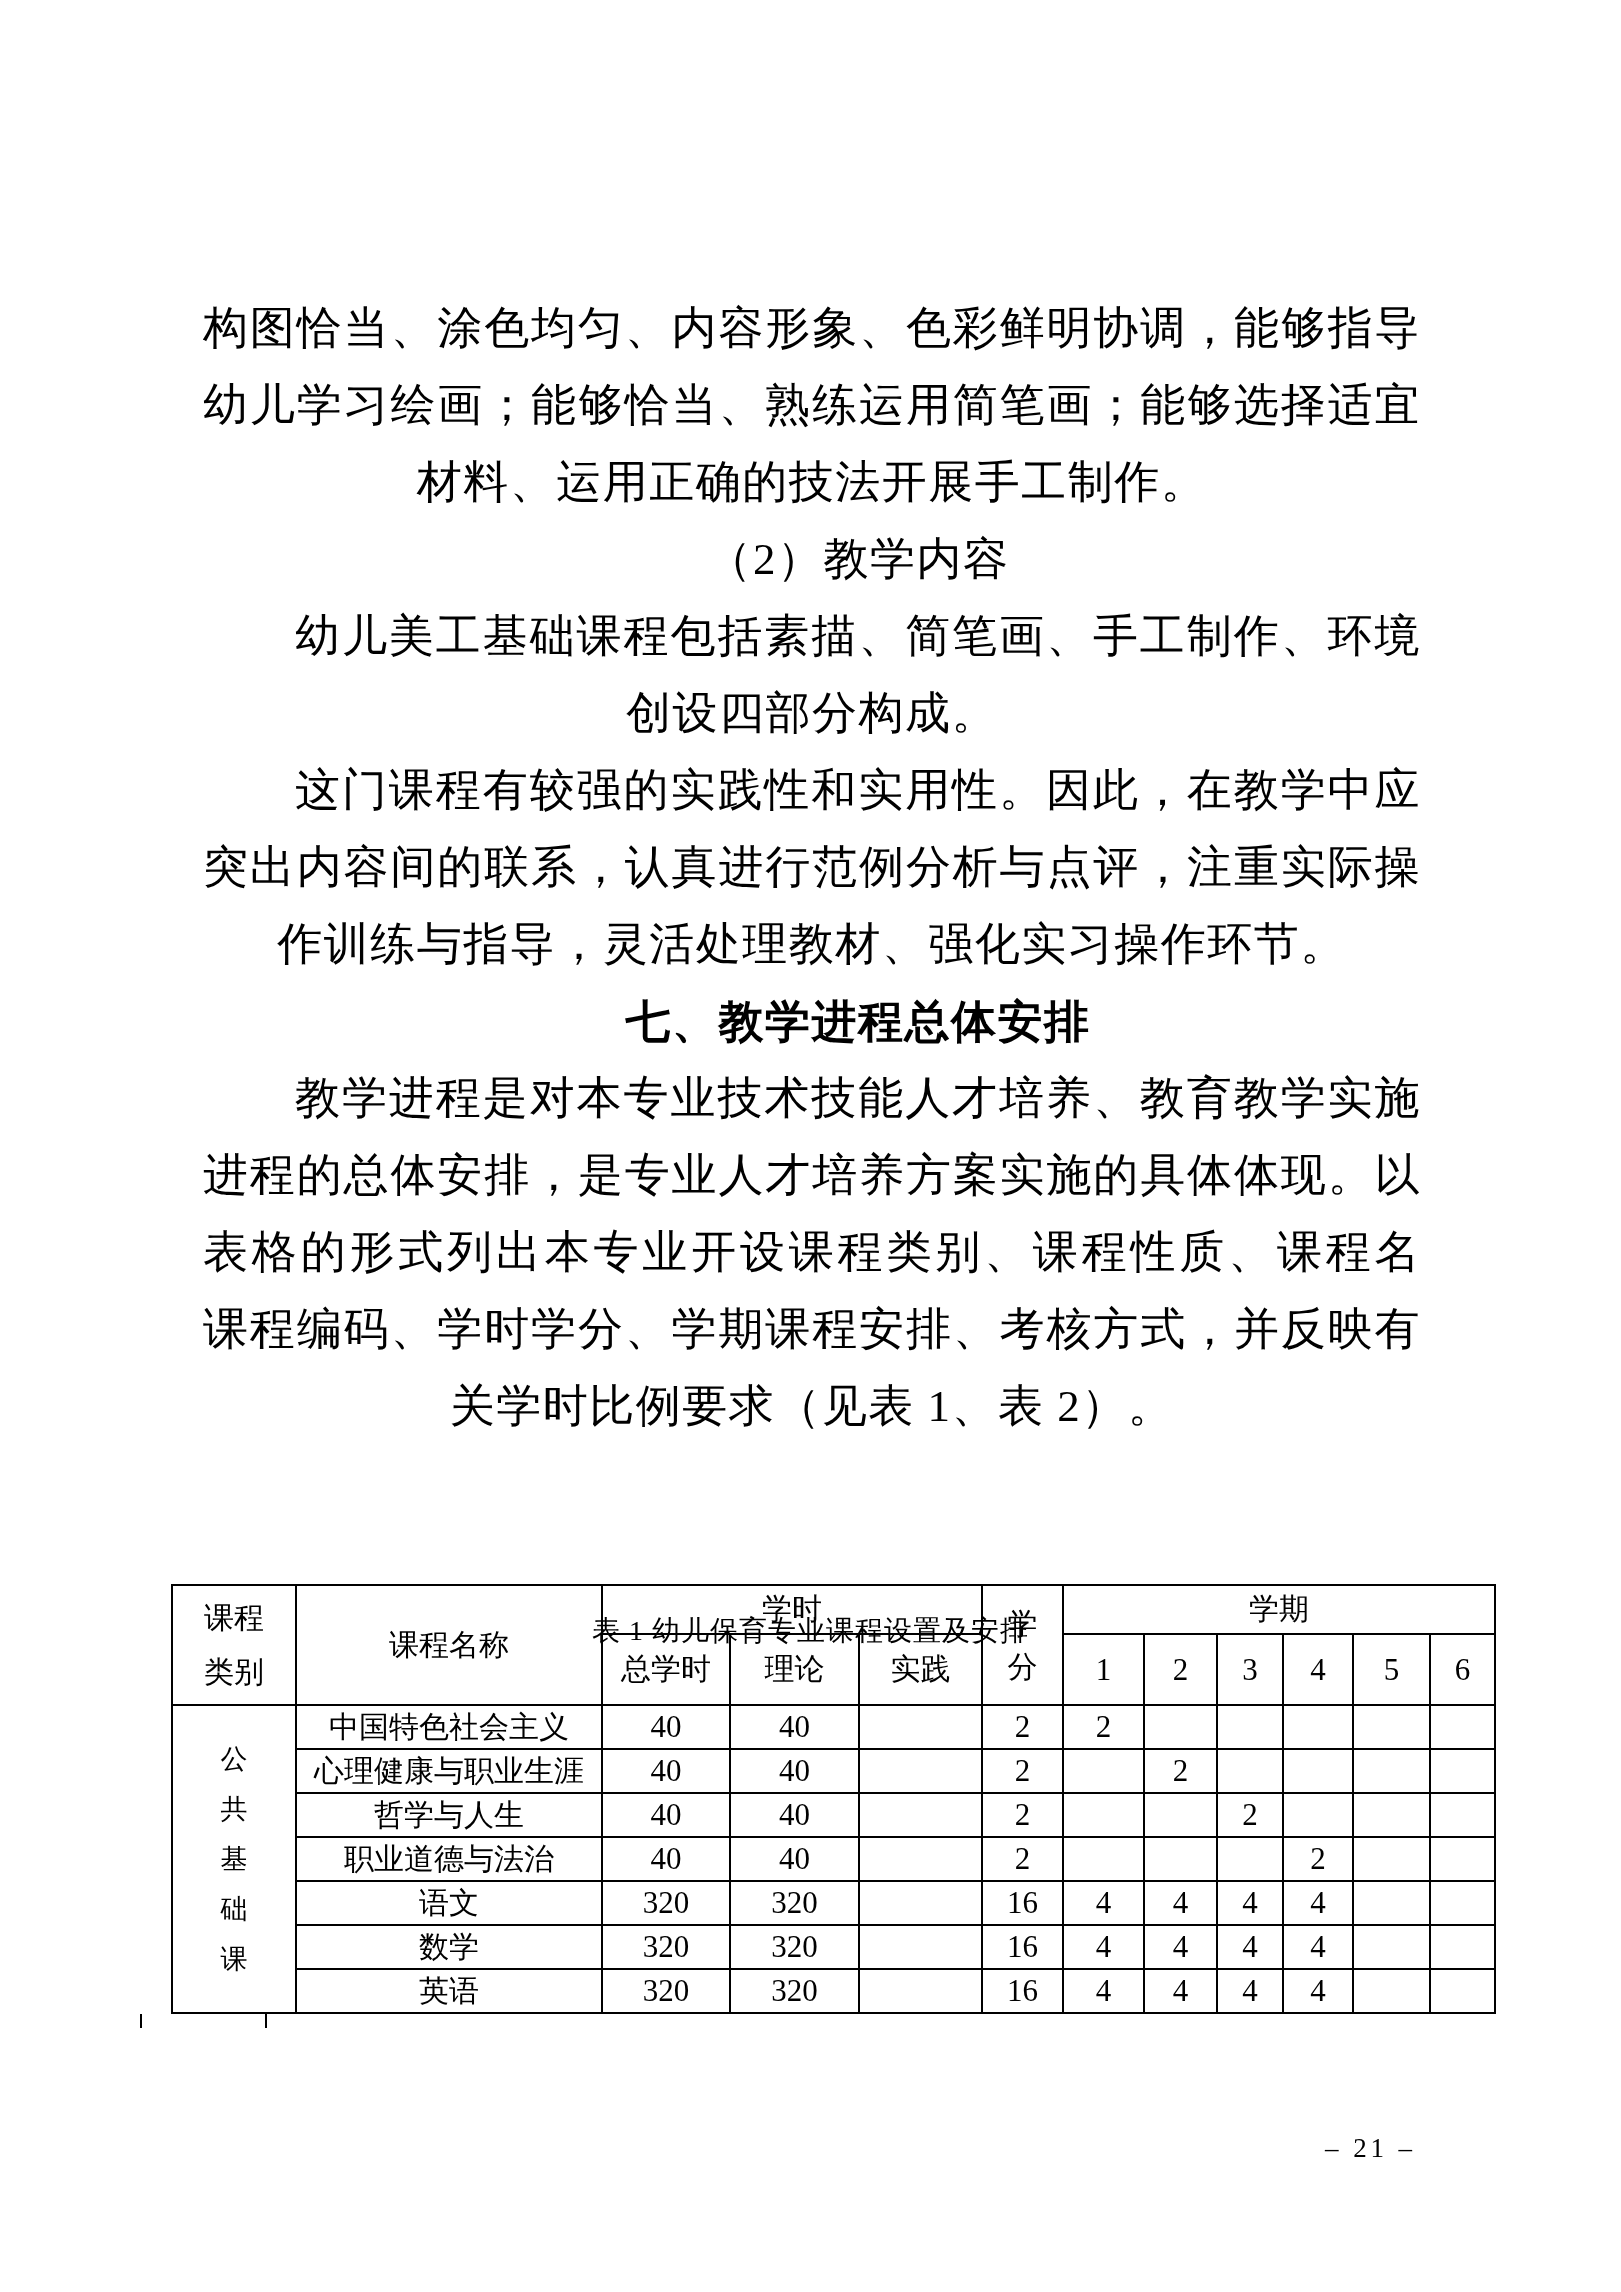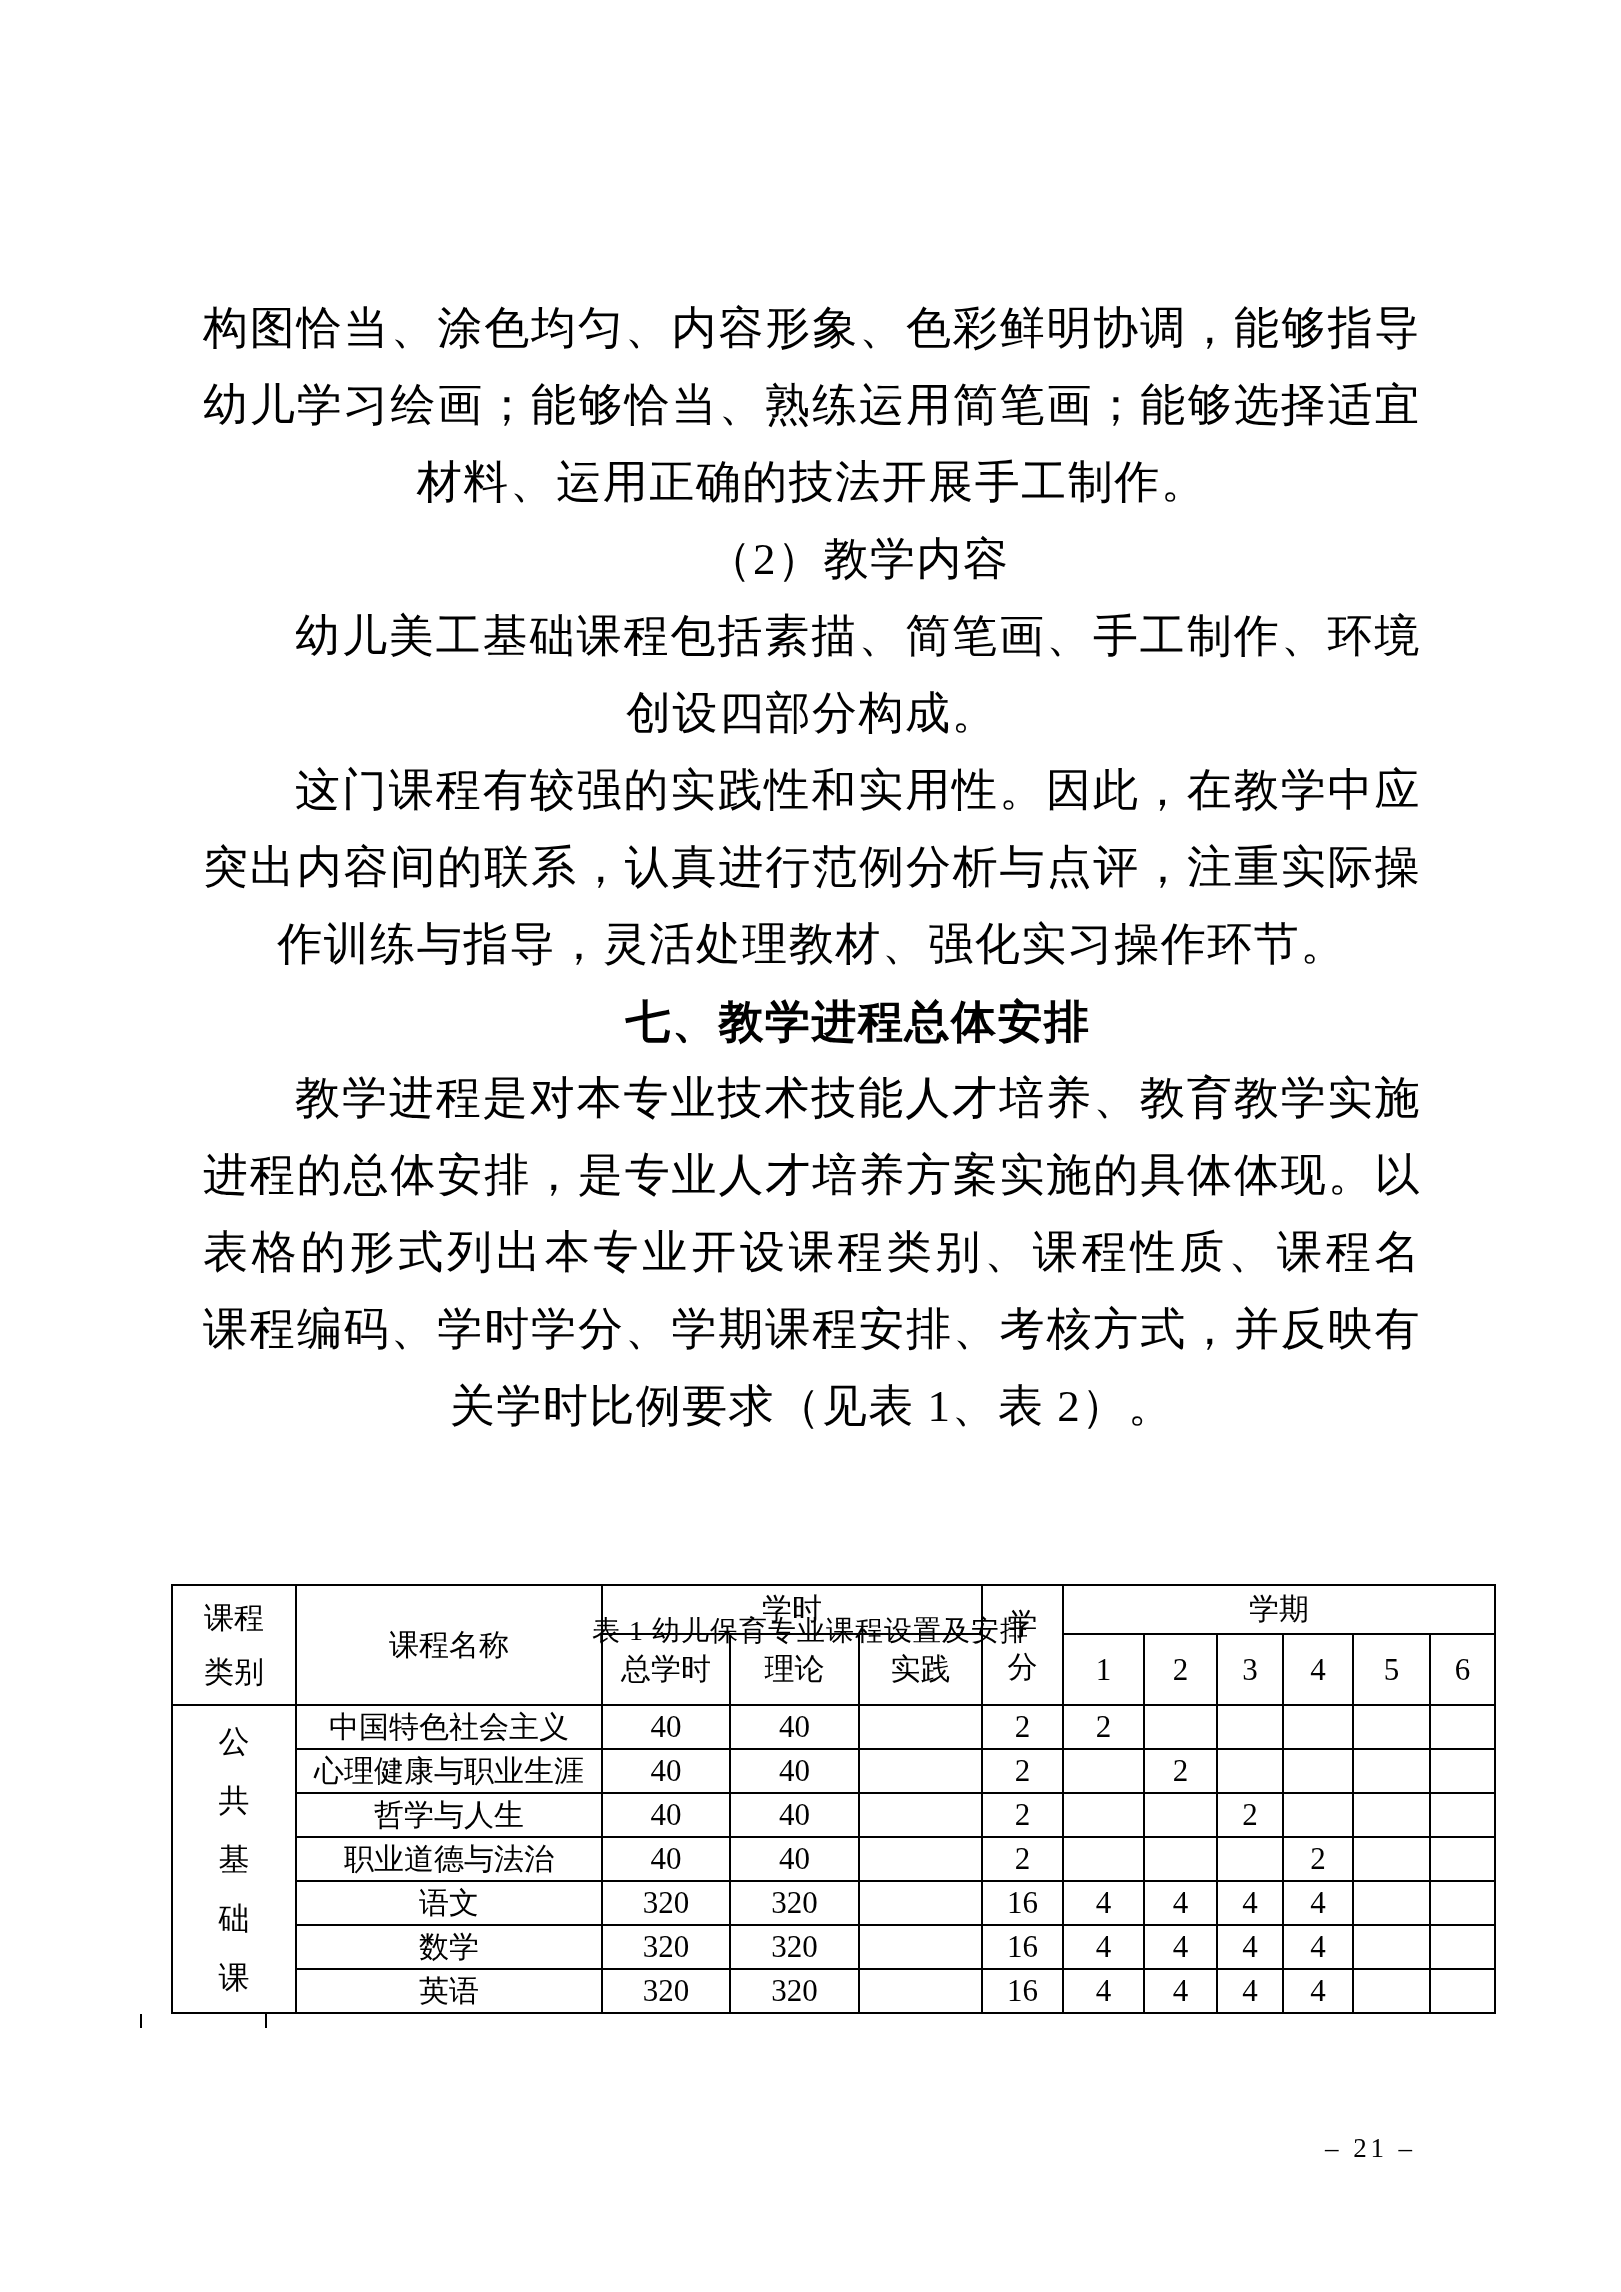--- a/index.html
+++ b/index.html
@@ -42,21 +42,21 @@
     border:2px solid #000;
     padding:0;margin:0;
     text-align:center;vertical-align:middle;
     font-weight:normal;
     overflow:hidden;
   }
   .hrow1 th{height:47px;}
   .hrow2 th{height:69px;}
   table.course td{height:42px;}
   .vert{width:1.1em;margin:0 auto;line-height:1.45;word-break:break-all;text-align:center;}
-  .cat-vert{width:1.1em;margin:0 auto;line-height:59px;word-break:break-all;font-size:31px;}
+  .cat-vert{width:1.1em;margin:0 auto;line-height:50px;word-break:break-all;font-size:27px;}
   .wrap2{width:2.4em;margin:0 auto;line-height:1.8;word-break:break-all;}
   .num{font-size:31px;}
   
   .table-stub{
     height:13.7px;width:123px;
     border-left:2px solid #000;border-right:2px solid #000;
   }
   
   .page-number{
     position:absolute;top:2133px;right:205px;

